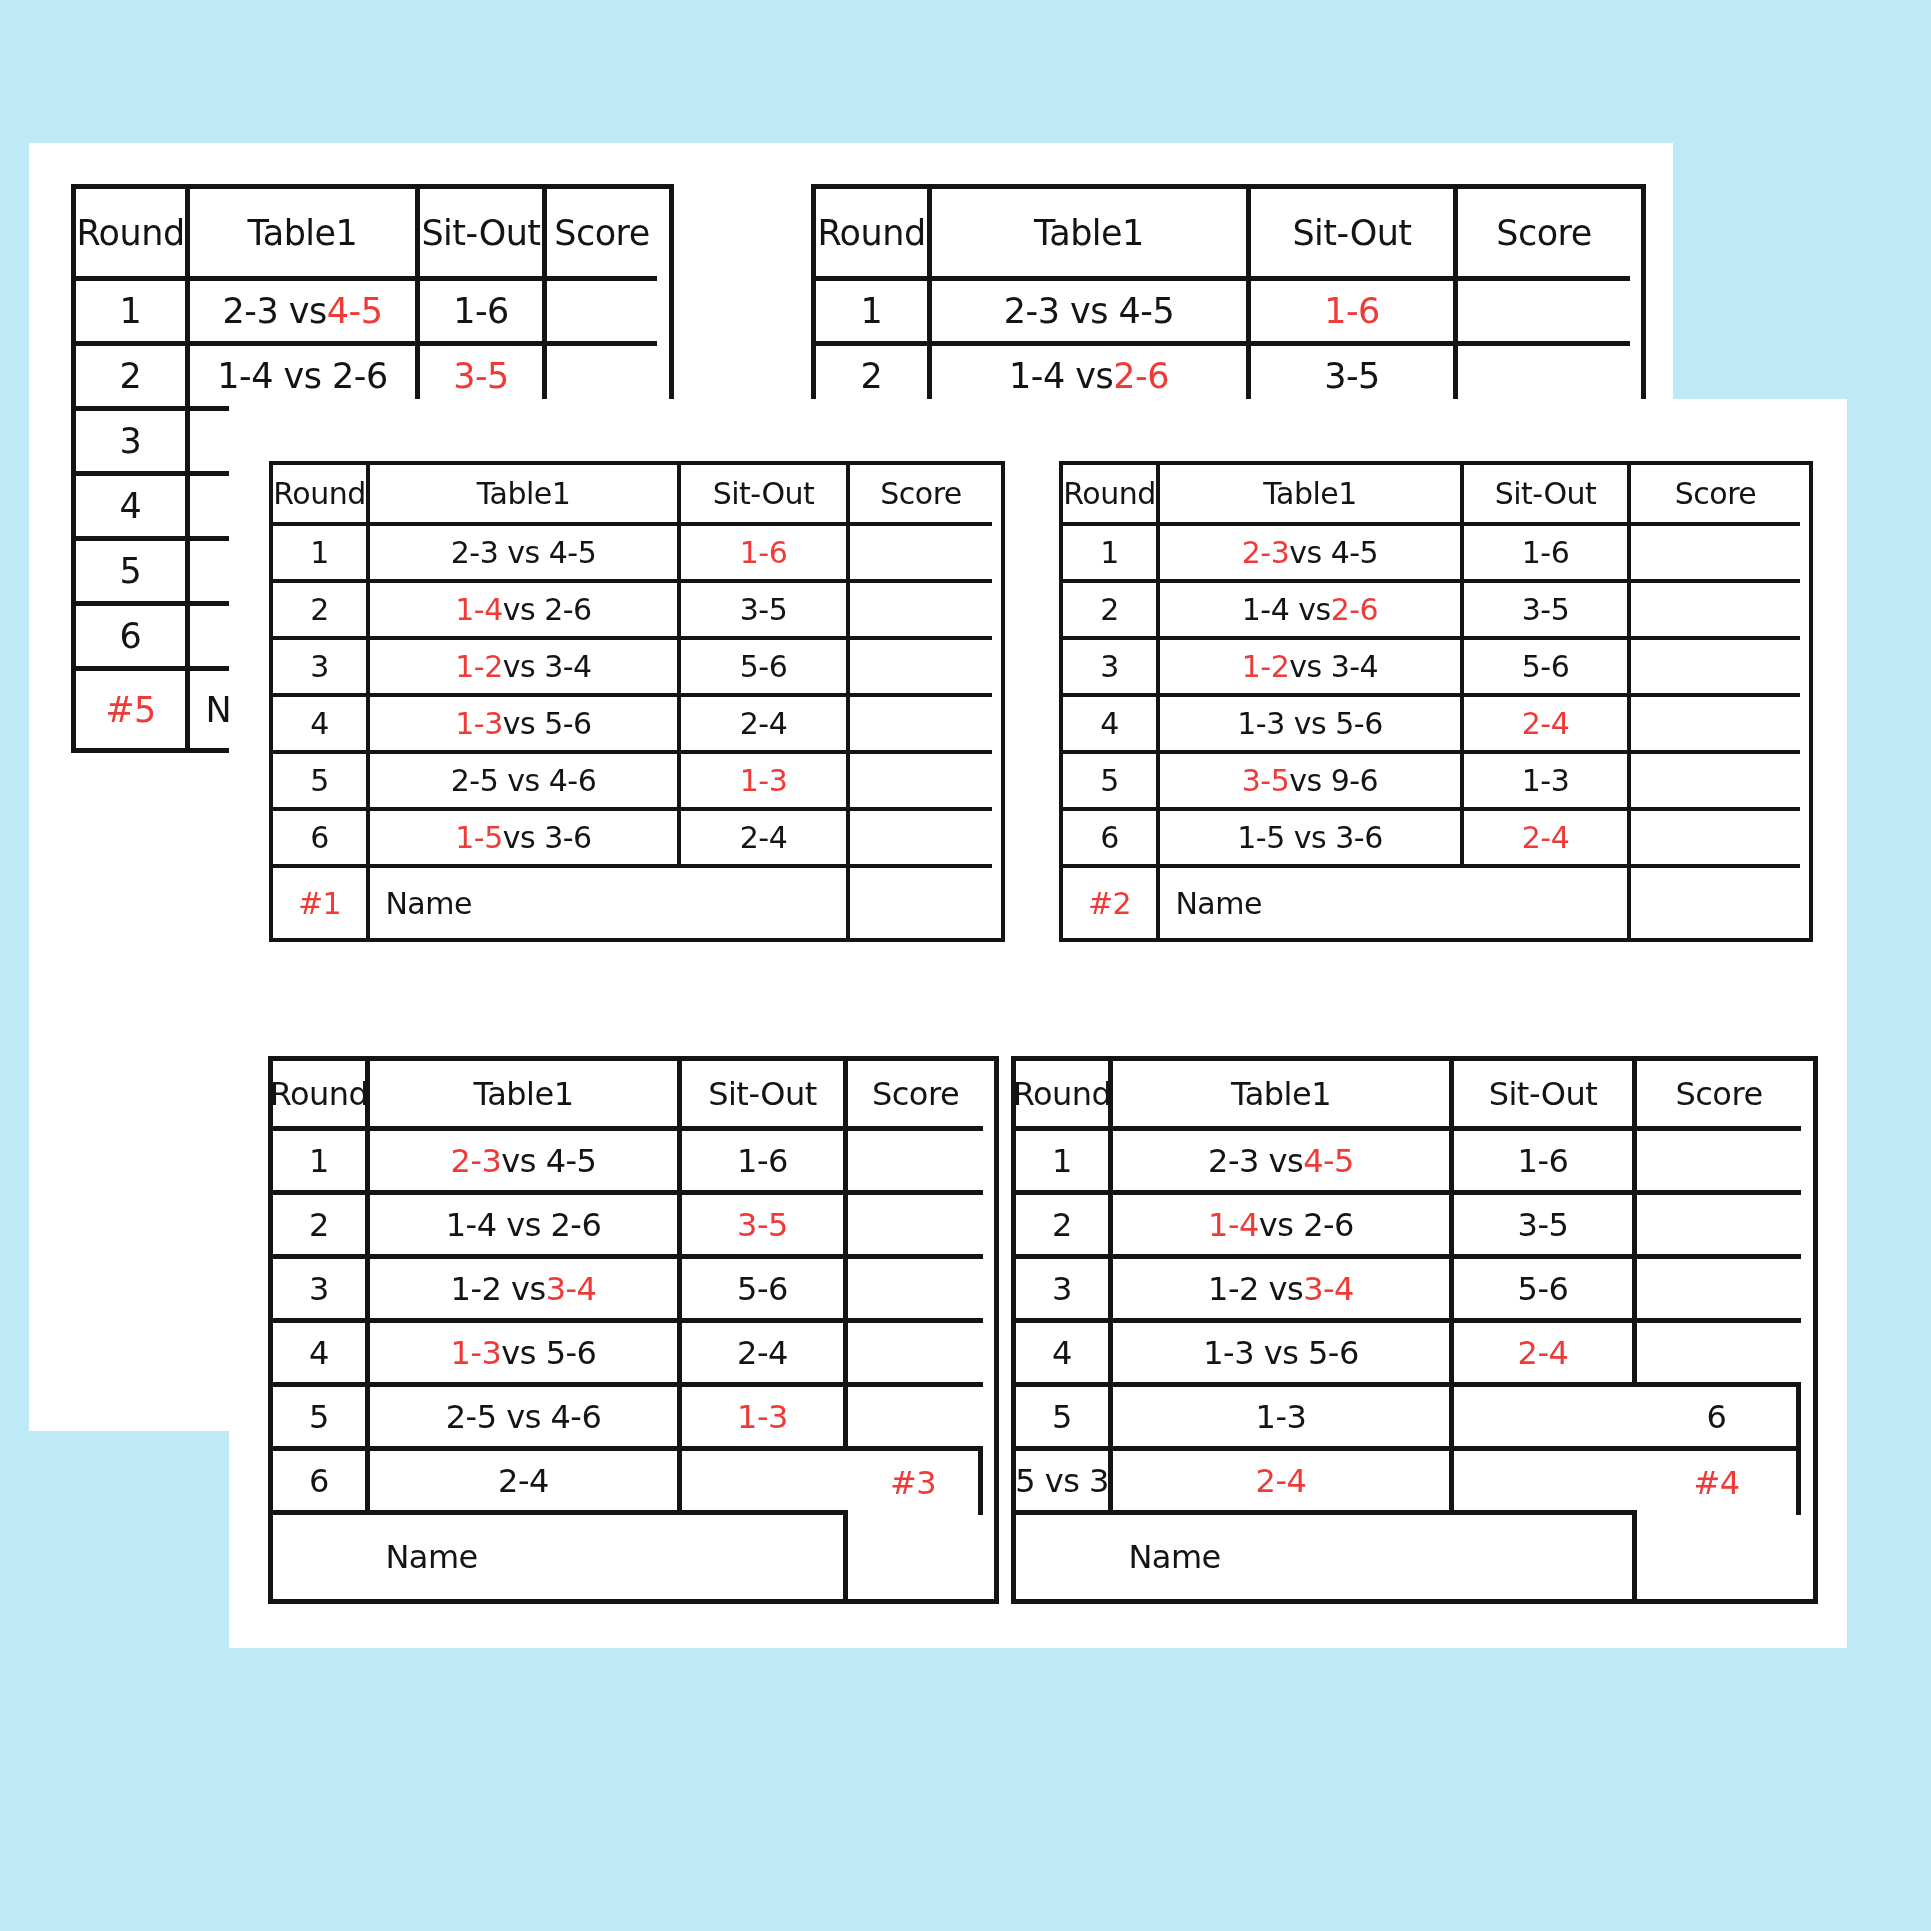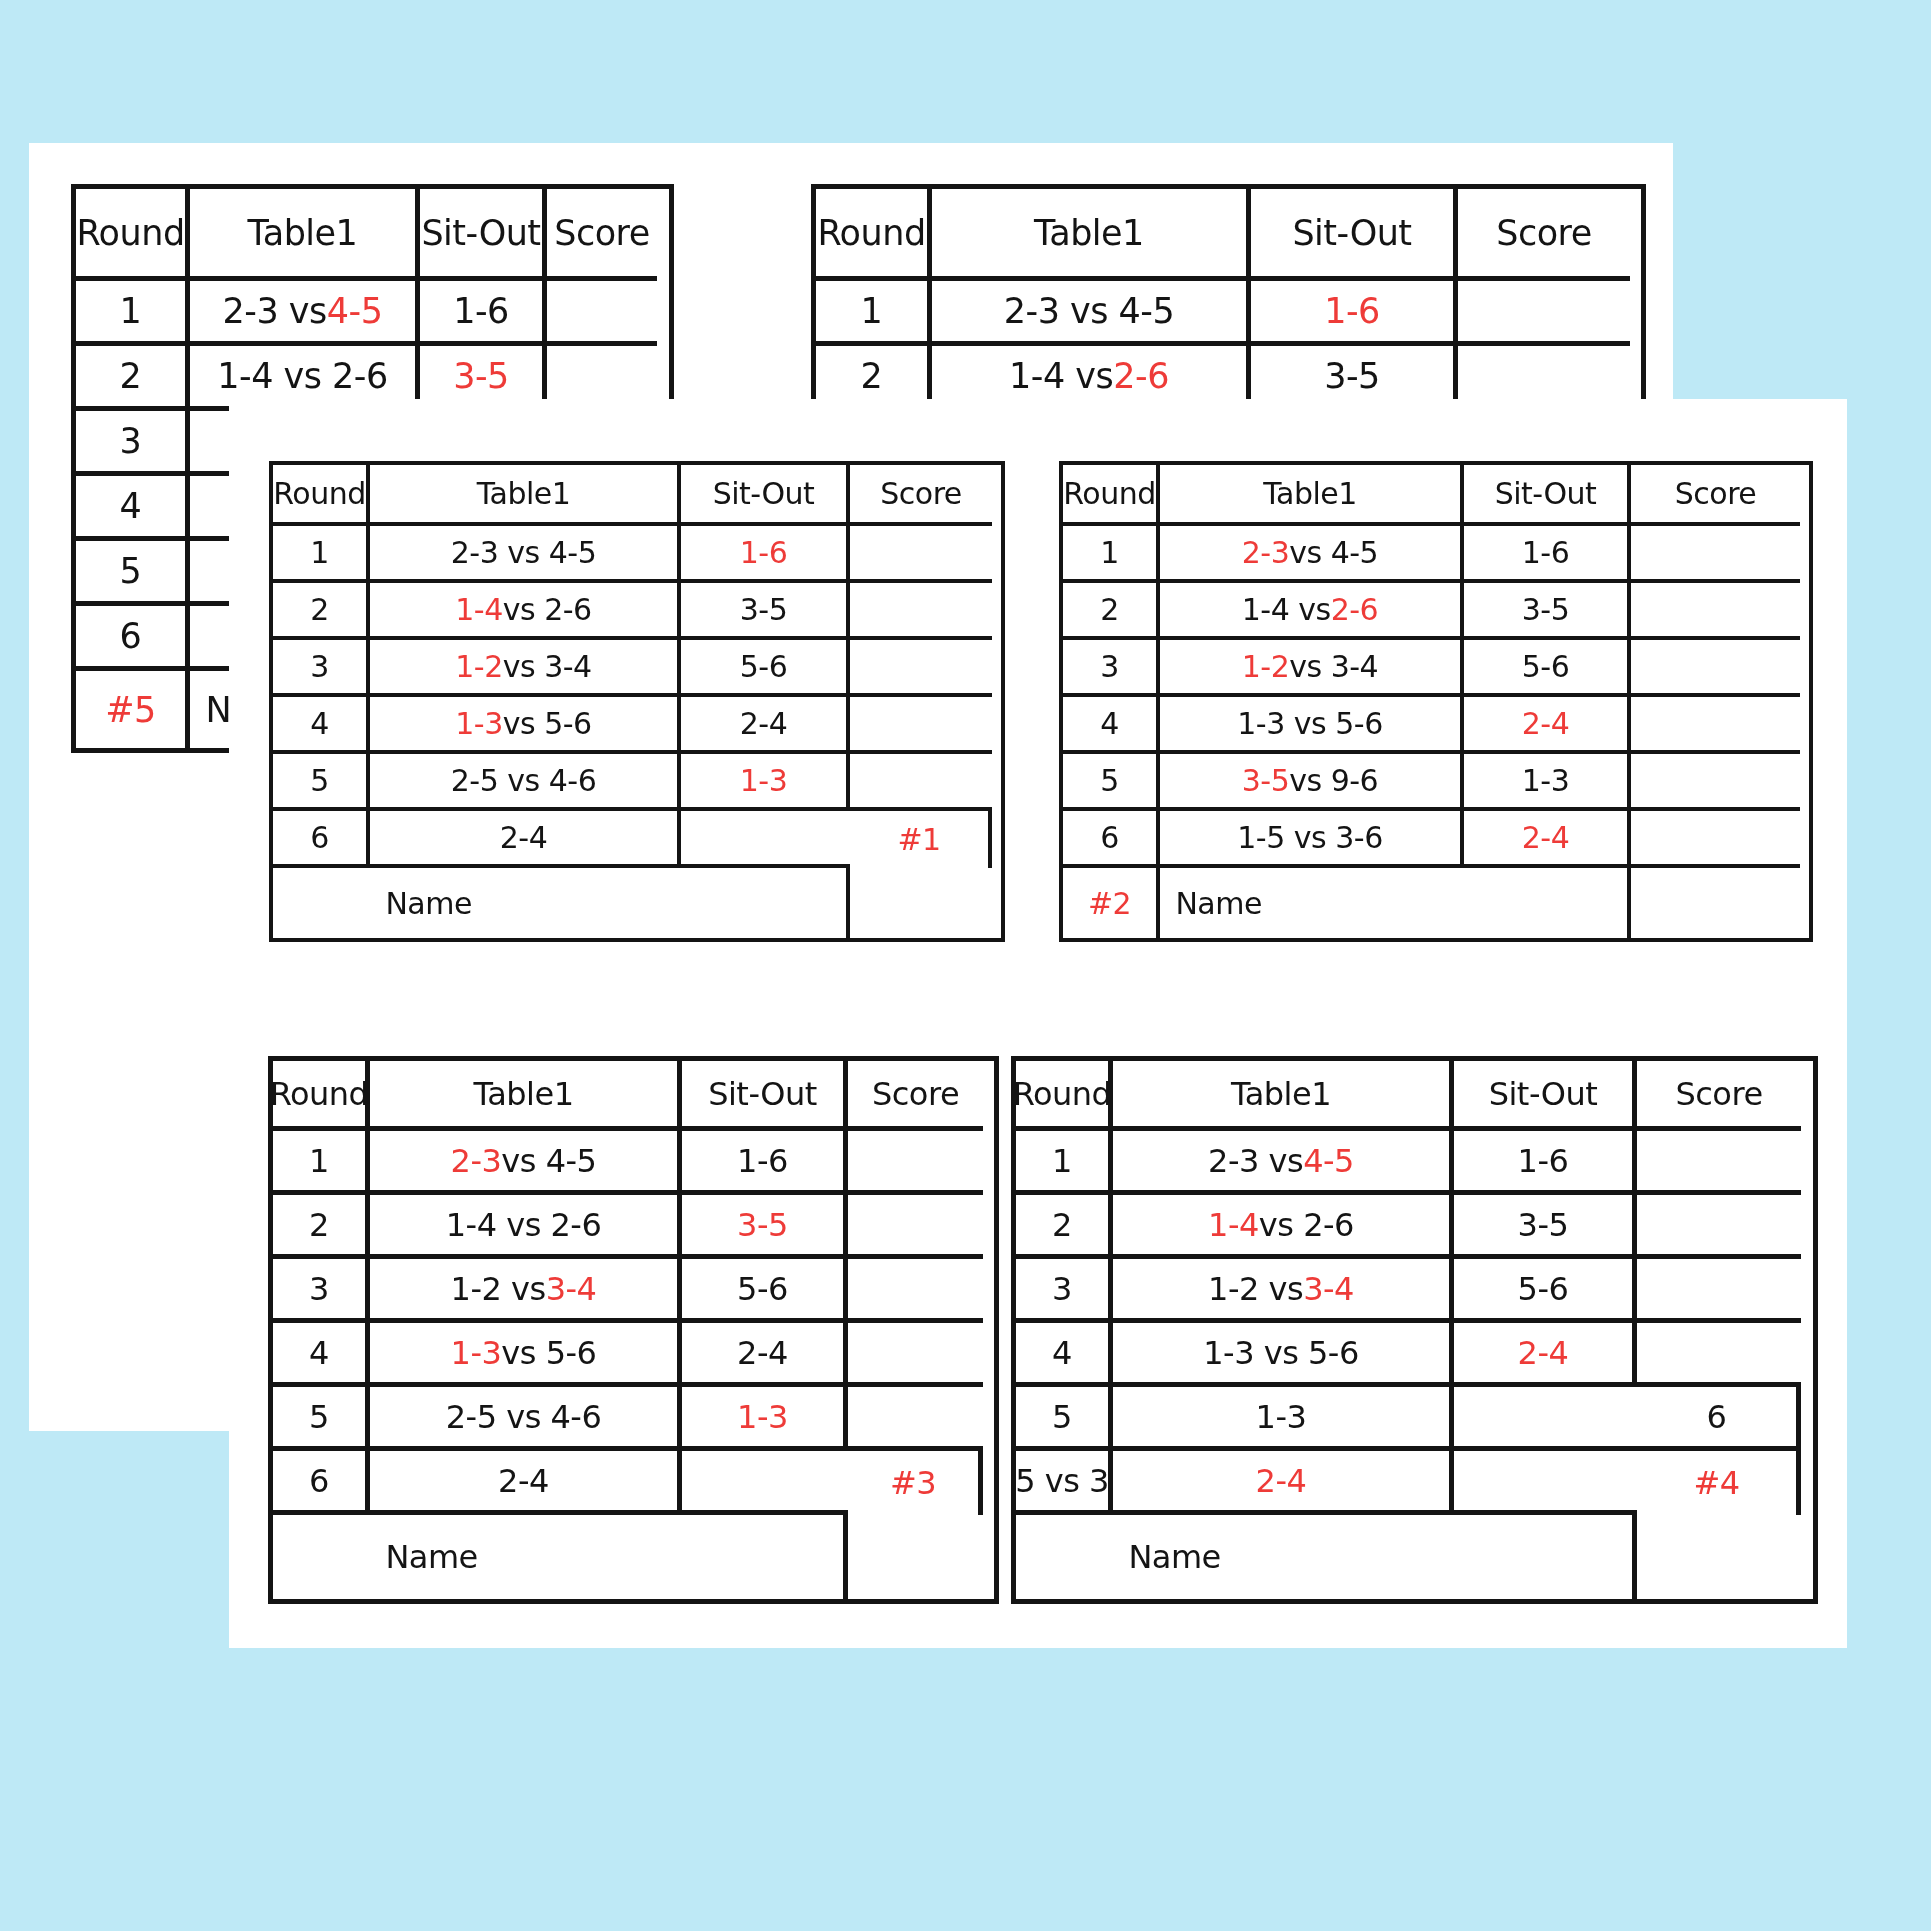--- a/index.html
+++ b/index.html
@@ -152,20 +152,24 @@
         <div class="cell" style="border-width: 0px 4.8px 4.8px 0px;">5</div>
         <div class="cell" style="border-width: 0px 4.8px 4.8px 0px;">
           <span>2-5 vs 4-6</span>
         </div>
         <div class="cell" style="border-width: 0px 4.8px 4.8px 0px;">
           <span class="red">1-3</span>
         </div>
         <div class="cell" style="border-width: 0px 0px 4.8px;"></div>
         <div class="cell" style="border-width: 0px 4.8px 4.8px 0px;">6</div>
         <div class="cell" style="border-width: 0px 4.8px 4.8px 0px;">
+          <span class="red">1-5</span>
+          <span> vs 3-6</span>
+        </div>
+        <div class="cell" style="border-width: 0px 4.8px 4.8px 0px;">
           <span>2-4</span>
         </div>
         <div class="cell" style="border-width: 0px 0px 4.8px;"></div>
         <div class="cell red" style="border-width: 0px 4.8px 0px 0px;">#1</div>
         <div class="cell name" style="border-width: 0px 4.8px 0px 0px; grid-column: 2 / span 2;">
           <span>Name</span>
         </div>
         <div class="cell" style="border-width: 0px;"></div>
       </div>
       <div class="card" style="left: 830px; top: 62px; width: 746px; border: 4.8px solid var(--ink); font-size: 30px; grid-template-columns: 97px 304px 167px 169px; grid-template-rows: 61px 57px 57px 57px 57px 57px 57px 70px;">

